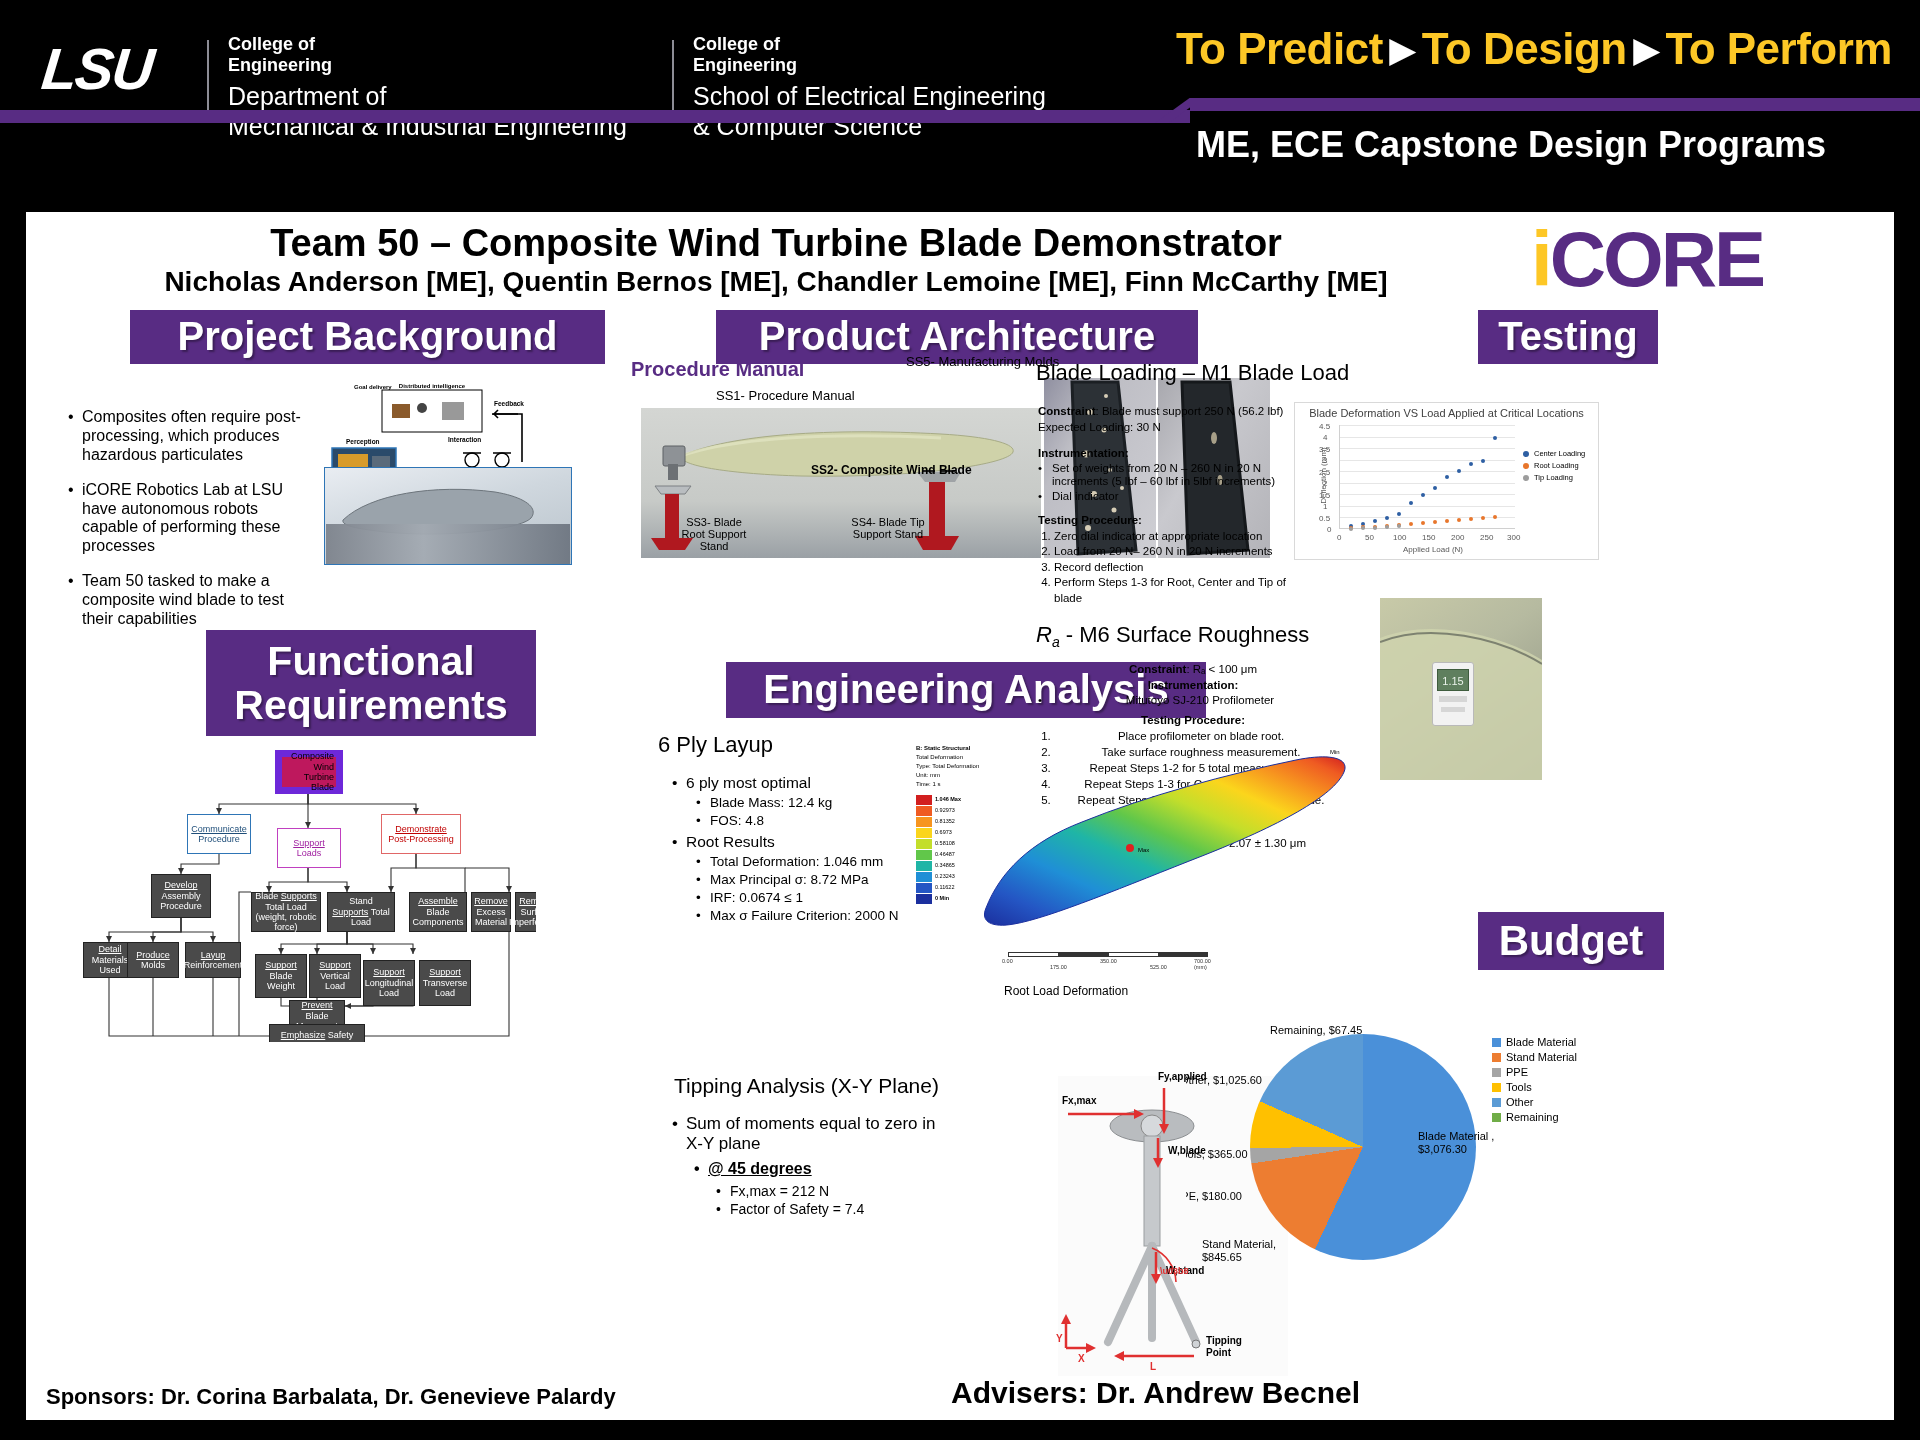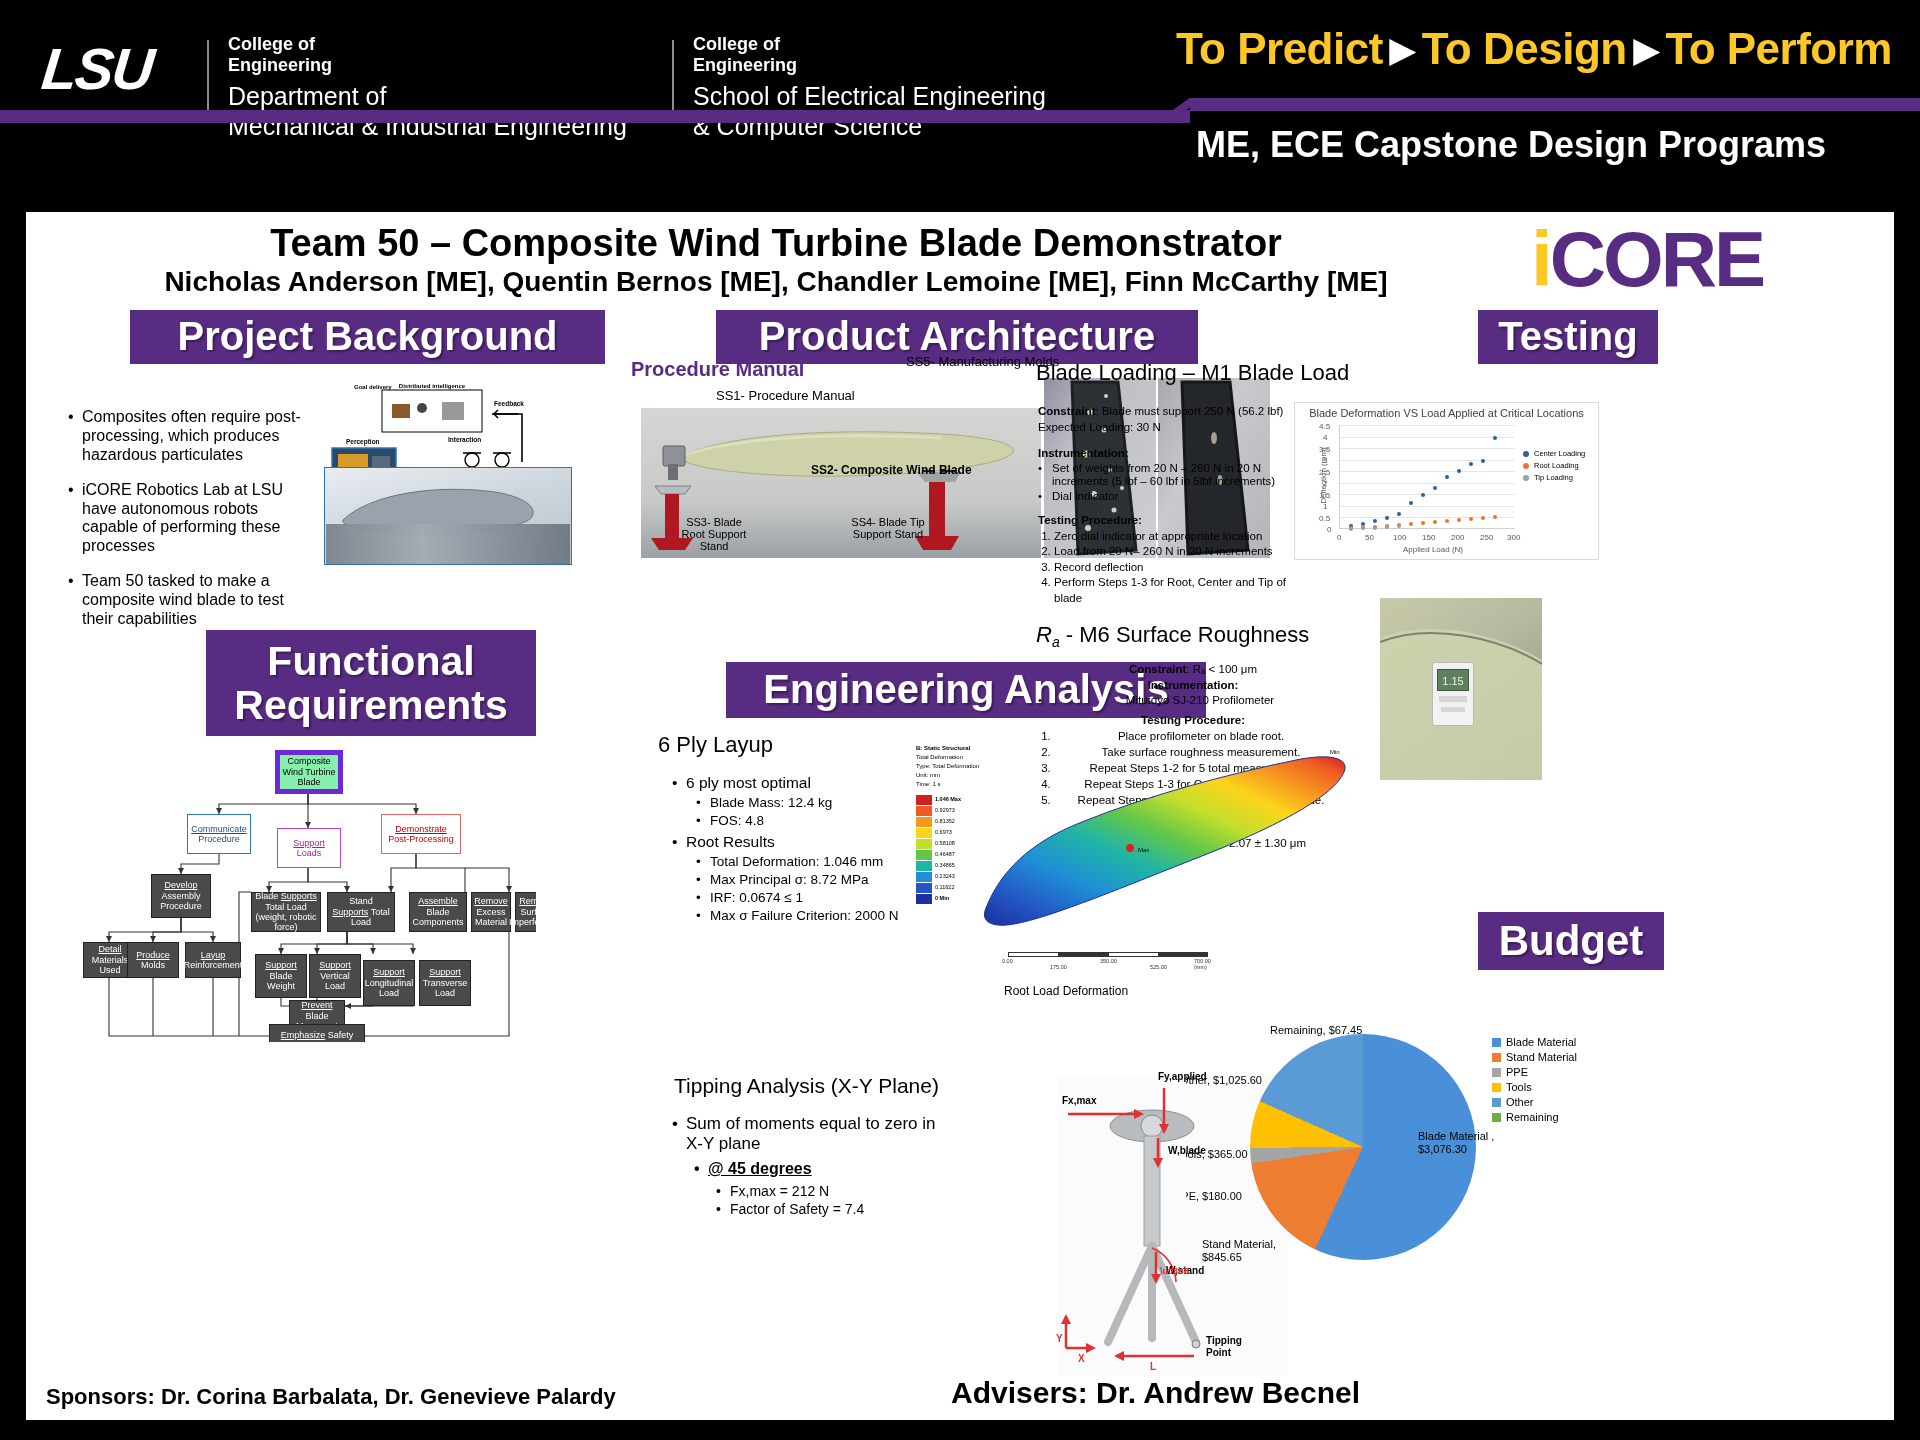--- a/index.html
+++ b/index.html
@@ -73,21 +73,21 @@
   ul.bl { list-style: none; }
   ul.bl li { position: relative; padding-left: 14px; margin-bottom: 16px; line-height: 1.18; }
   ul.bl li:before { content: "•"; position: absolute; left: 0; top: 0; }
 
   
   .fr-box {
     position: absolute; background: #4a4a4a; color: #fff; border: 1px solid #222;
     font-size: 9px; text-align: center; display: flex; align-items: center;
     justify-content: center; padding: 2px; line-height: 1.15;
   }
-  .fr-box.white { background: #86efac; color: #000; border: 5px solid #6d28d9; }
+  .fr-box.white { background: #be185d; color: #000; border: 7px solid #6d28d9; text-align: right; }
   .fr-box.blue { background: #fff; color: #1F4E79; border: 1.5px solid #2E75B6; }
   .fr-box.red  { background: #fff; color: #C00000; border: 1.5px solid #E06666; }
   .fr-box.mag  { background: #fff; color: #A020A0; border: 1.5px solid #C040C0; }
   .fr-box u { text-decoration: underline; }
 
   
   .fig { position: absolute; overflow: hidden; }
 
   
   .chartbox {

